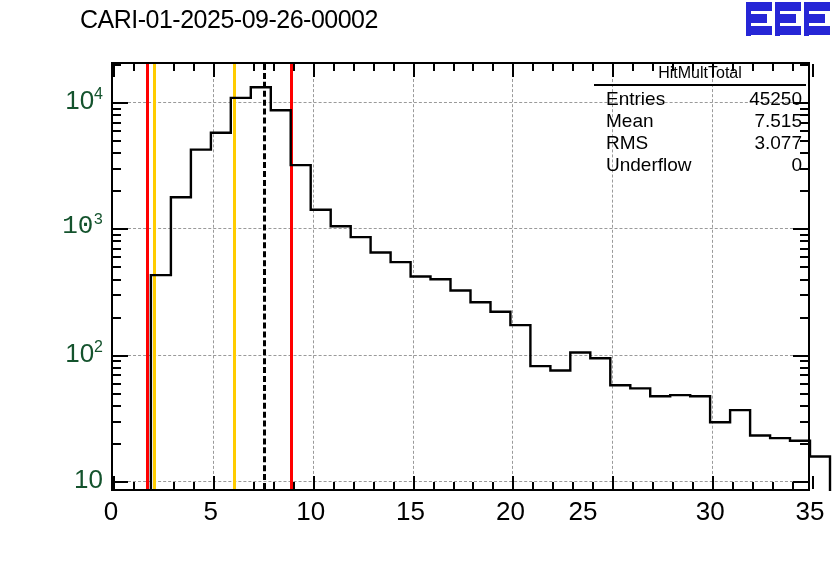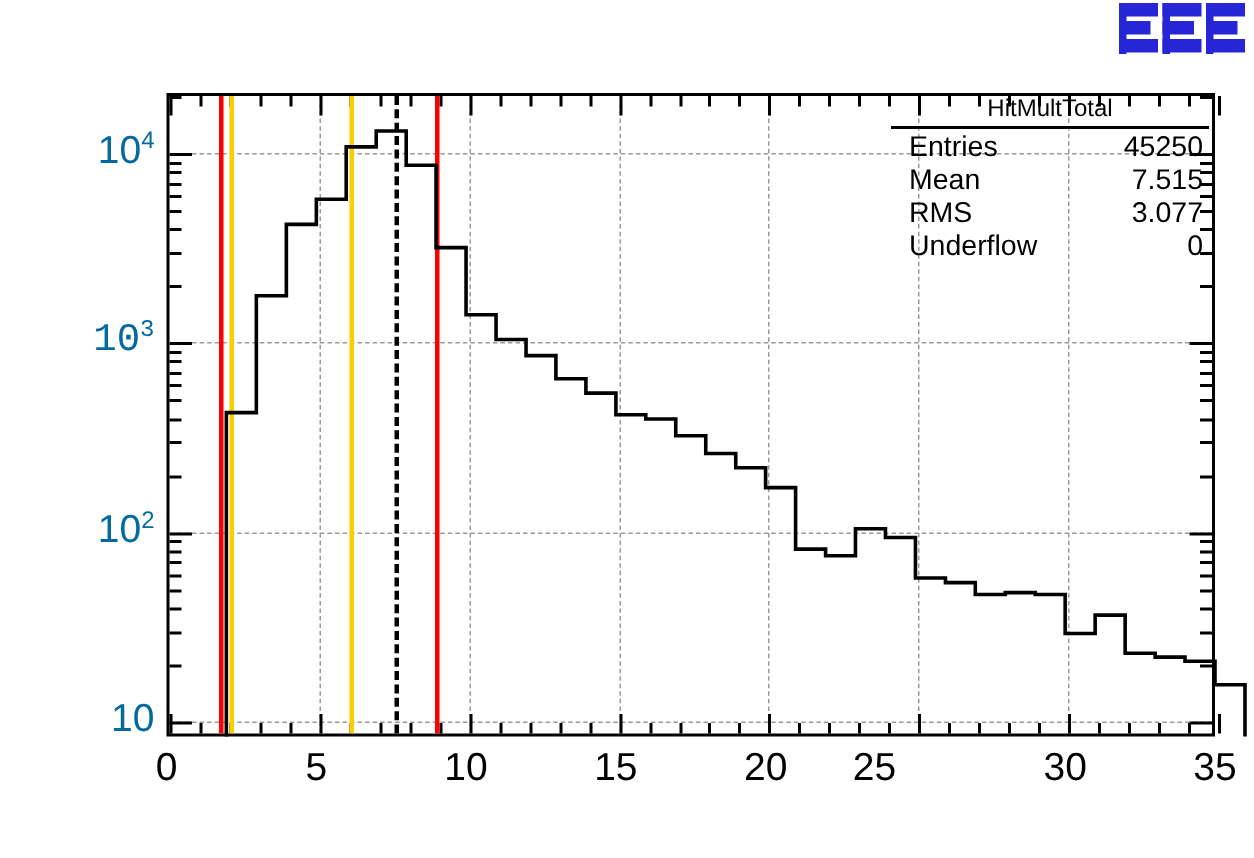--- a/index.html
+++ b/index.html
@@ -56,21 +56,21 @@
   .tick-y{height:2px;left:0;}
   .tick-y-r{height:2px;right:0;}
   .tick-x-t{width:2px;top:0;}
 
   
   .xlab{
     position:absolute;top:496px;font-size:26px;color:#000;
     transform:translateX(-50%);white-space:nowrap;
   }
   .ylab{
-    position:absolute;font-size:26px;color:#0369a1;
+    position:absolute;font-size:26px;color:#14532d;
     transform:translateY(-50%);text-align:right;white-space:nowrap;
   }
   .ylab sup{font-size:16px;vertical-align:super;}
   .axis-title-x{
     position:absolute;right:20px;top:530px;
     font-size:27px;color:#000;white-space:nowrap;
   }
 
   
   .stats{
@@ -91,20 +91,21 @@
   .vmark.dashed{
     width:0;border-left:3px dashed #000;background:transparent;
   }
   svg.hist{position:absolute;left:0;top:0;overflow:visible;}
 </style>
 </head>
 <body>
 
 <div id="root">
 
+  <div class="plot-title">CARI-01-2025-09-26-00002</div>
 
   <div class="logo-wrap">
     <div class="logo-eee">
       <span class="eee-letter">
           <i class="sp"></i>
           <i class="b1"></i>
           <i class="b2"></i>
           <i class="b3"></i>
         </span>
       <span class="eee-letter">

